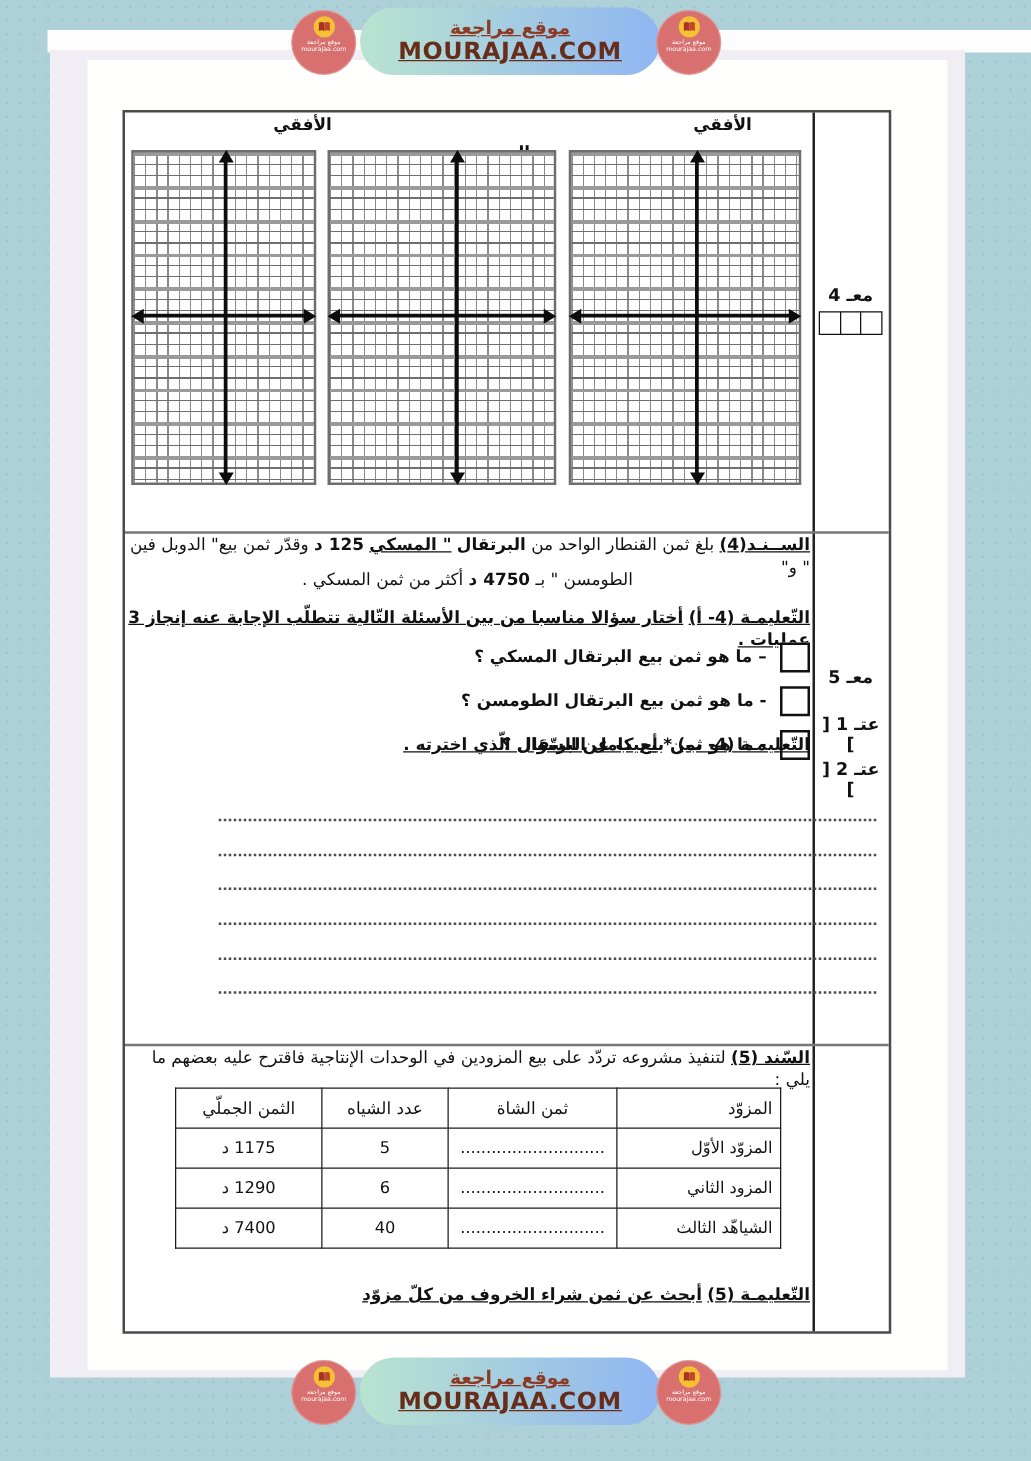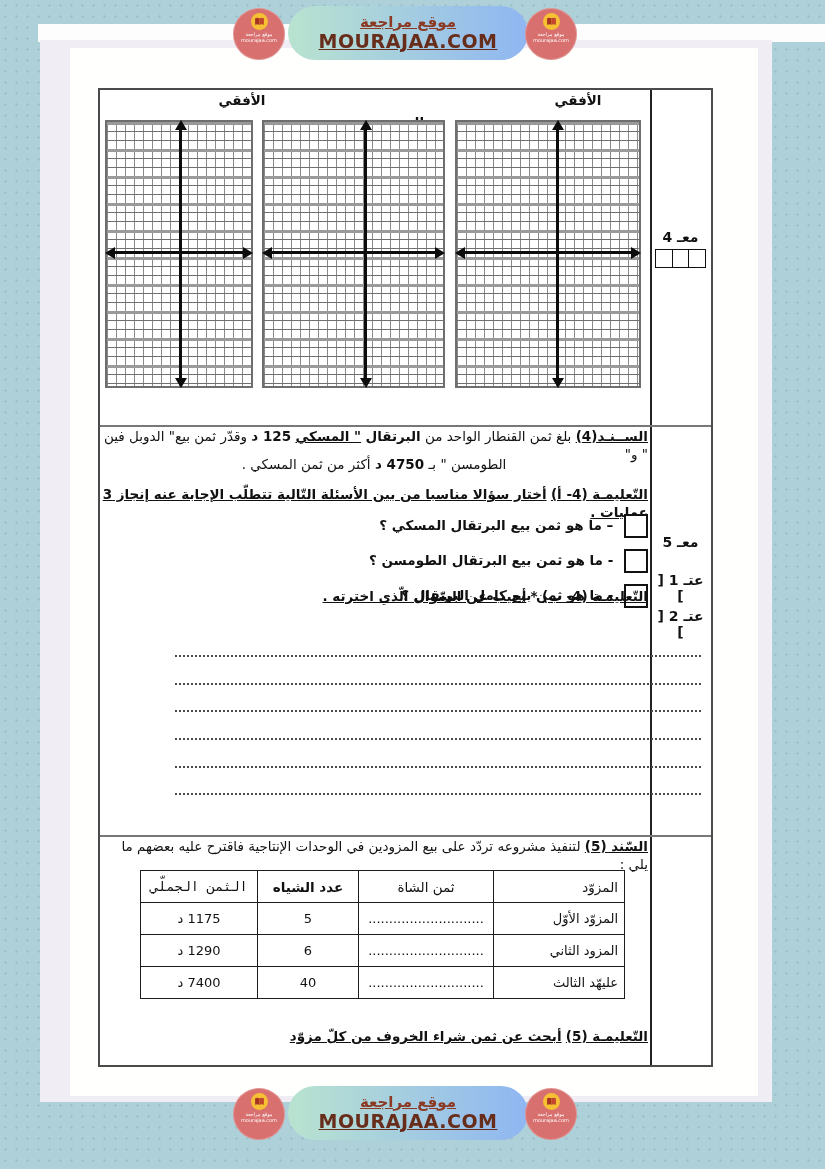--- a/index.html
+++ b/index.html
@@ -194,37 +194,37 @@
   <div class="abs qline rtl" style="top:748px;padding-right:3px;">
     <span class="b u">السّند (5)</span> 
     <span>لتنفيذ مشروعه تردّد على بيع المزودين في الوحدات الإنتاجية فاقترح عليه بعضهم ما يلي :</span>
   </div>
 
   <table class="sup abs" style="left:40px;top:780px;">
     <tbody>
         <tr>
       <th class="c-supplier">المزوّد</th>
       <th class="c-price">ثمن الشاة</th>
-      <th class="c-count" style="font-weight:bold;">عدد الشياه</th>
-      <th class="c-total" style="font-weight:normal;font-family:Liberation Mono, monospace;">الثمن الجملّي</th>
+      <th class="c-count" style="font-weight:normal;">عدد الشياه</th>
+      <th class="c-total" style="font-weight:normal;">الثمن الجملّي</th>
     </tr>
     <tr>
       <td class="c-supplier">المزوّد الأوّل</td>
       <td class="c-price">............................</td>
       <td class="c-count">5</td>
       <td class="c-total">1175 د</td>
     </tr>
     <tr>
       <td class="c-supplier">المزود الثاني</td>
       <td class="c-price">............................</td>
       <td class="c-count">6</td>
       <td class="c-total">1290 د</td>
     </tr>
     <tr>
-      <td class="c-supplier">عليهّد الثالث</td>
+      <td class="c-supplier">الشياهّد الثالث</td>
       <td class="c-price">............................</td>
       <td class="c-count">40</td>
       <td class="c-total">7400 د</td>
     </tr>
   </tbody>
     </table>
 
   <div class="abs qline rtl" style="top:938px;padding-right:10px;">
     <span class="b u">التّعليمـة (5)</span> 
     <span class="b u">أبحث عن ثمن شراء الخروف من كلّ مزوّد</span>

